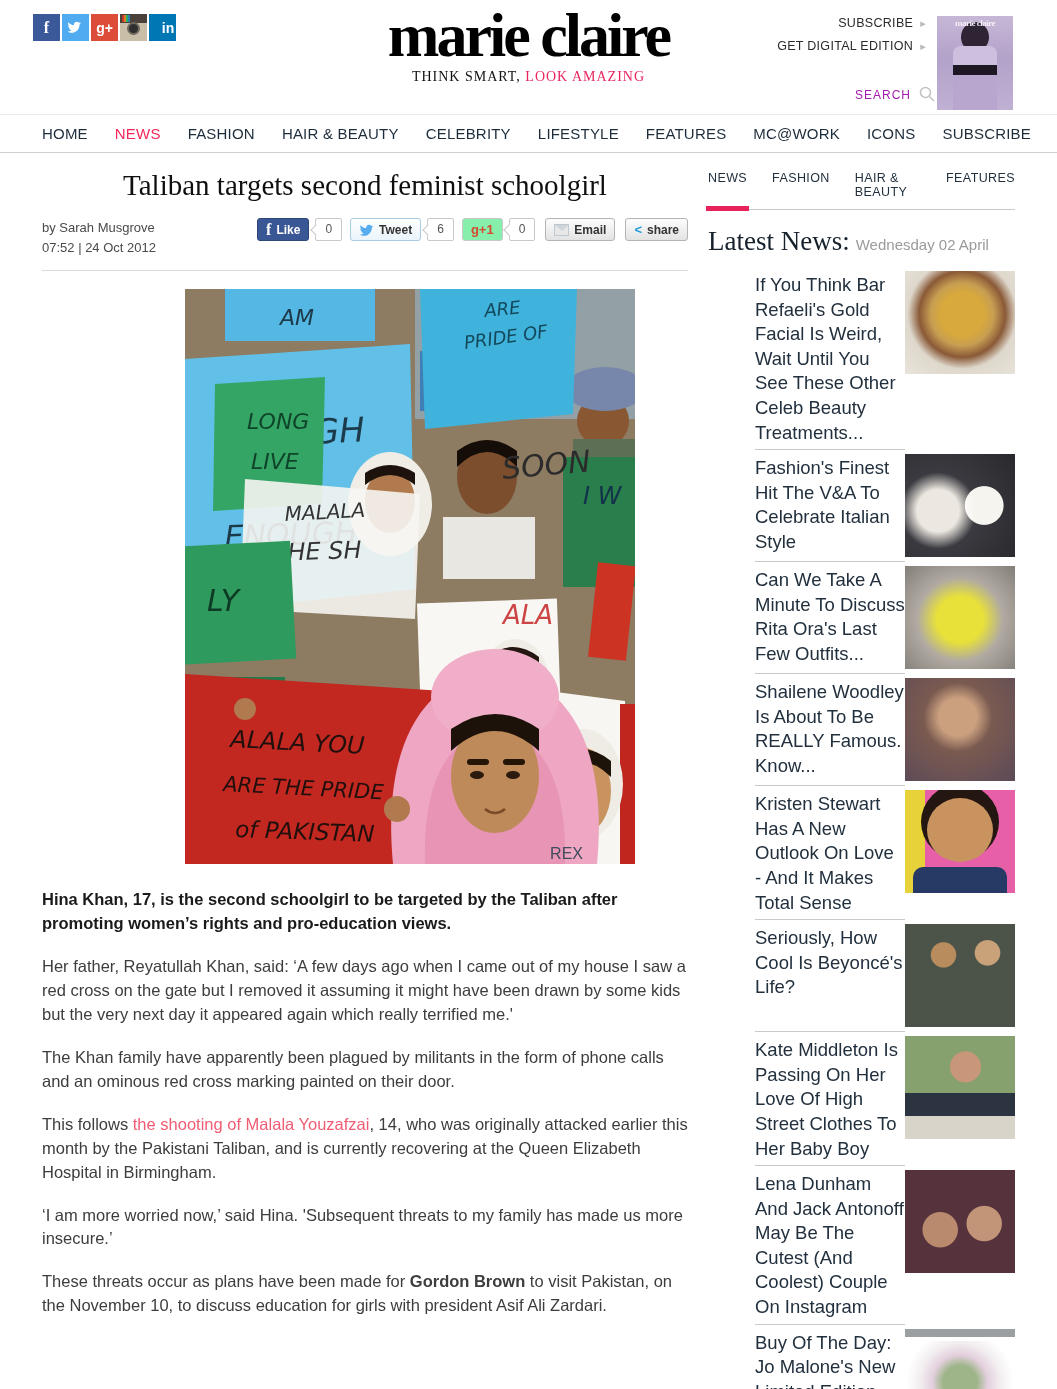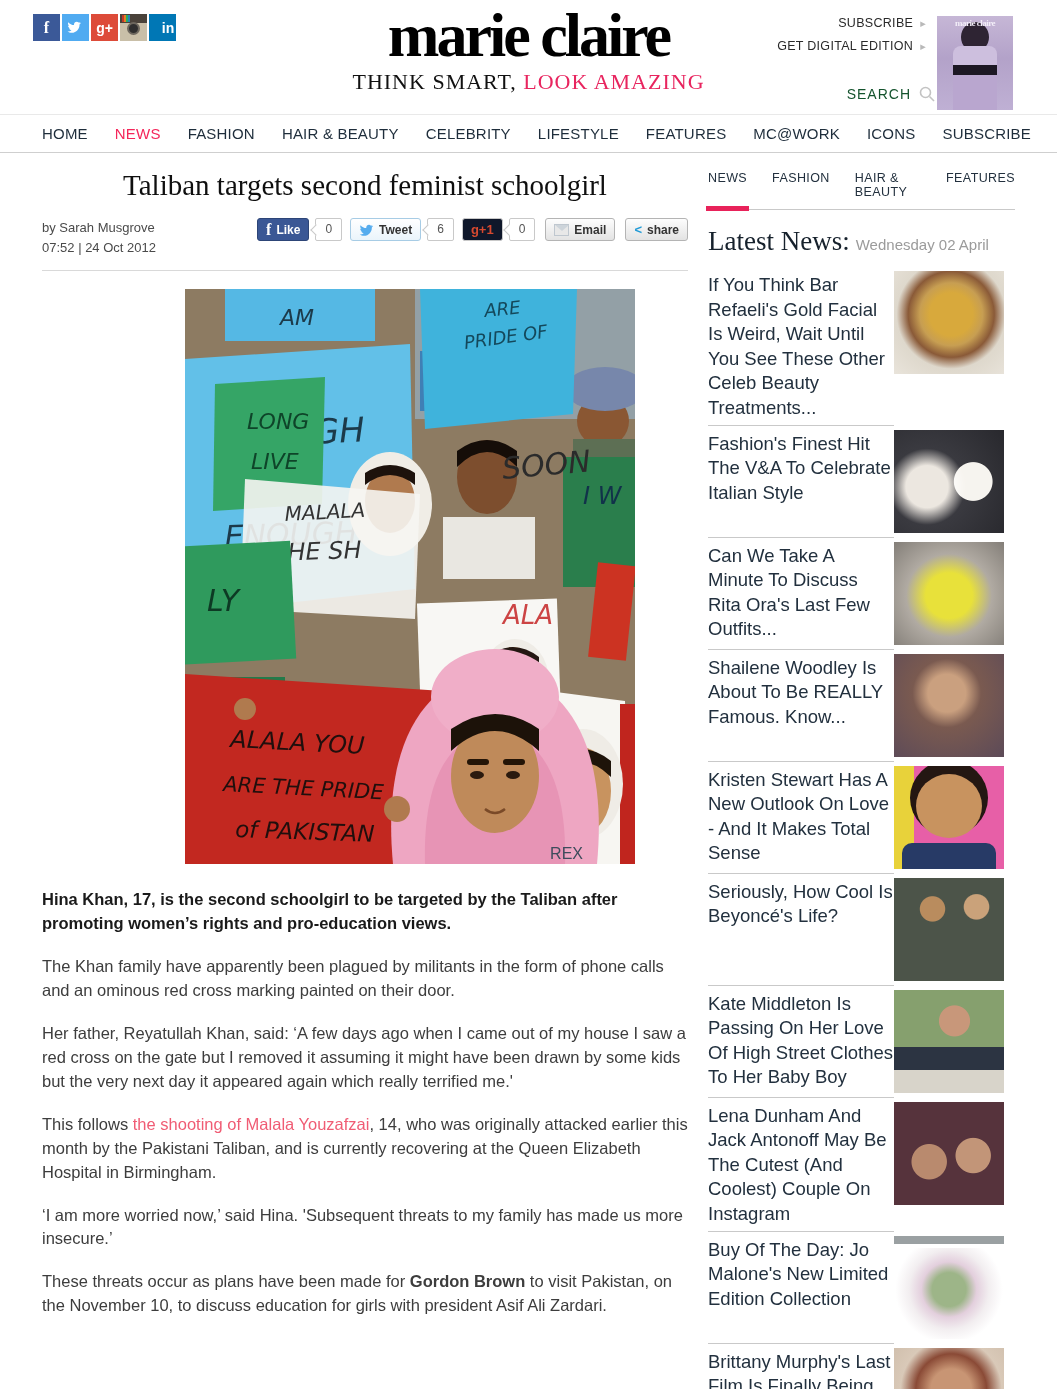--- a/index.html
+++ b/index.html
@@ -15,27 +15,27 @@
   .sic.tw { background:#50abf1; }
   .sic.gp { background:#dd4b39; font-size:14px; }
   .sic.ig { background:#c9bfa8; }
   .sic.ig .igtop{position:absolute;top:0;left:0;right:0;height:9px;background:#4a423a;}
   .sic.ig .igstripe{position:absolute;top:1px;left:2px;width:8px;height:7px;background:linear-gradient(90deg,#c0392b 0 25%,#e67e22 25% 50%,#27ae60 50% 75%,#2980b9 75%);}
   .sic.ig .iglens{position:absolute;top:8px;left:7px;width:13px;height:13px;border-radius:50%;background:#2f2f2f;border:2px solid #6d675e;}
   .sic.li { background:#0077b5; font-size:14px;padding-left:11px; }
   .logo-wrap { text-align:center; padding-top:4px; }
   .logo { font-family:"Liberation Serif", serif; font-weight:bold; font-size:62px; line-height:62px;
           letter-spacing:-3px; color:#000; cursor:pointer; display:inline-block; }
-  .tagline { text-align:center; font-family:"Liberation Serif", serif; font-size:22px; letter-spacing:1px; margin-top:3px; color:#111; }
+  .tagline { text-align:center; font-family:"Liberation Serif", serif; font-size:14px; letter-spacing:1px; margin-top:3px; color:#111; }
   .tagline .pink { color:#e8255f; }
   .top-links { position:absolute; right:131px; top:16px; text-align:right; font-size:12.5px; color:#2a2a2a; }
   .top-links .tl { display:block; margin-bottom:9px; cursor:pointer; letter-spacing:0.3px; }
   .top-links .tl::after { content:"▸"; color:#b9b9b9; margin-left:7px; font-size:11px; }
   .search-box { position:absolute; right:122px; top:86px; display:flex; align-items:flex-end; gap:8px;
-                color:#14532d; font-size:14px; letter-spacing:1px; cursor:text; }
+                color:#a21caf; font-size:12px; letter-spacing:1px; cursor:text; }
   .cover { position:absolute; right:44px; top:16px; width:76px; height:94px; cursor:pointer;
            background:linear-gradient(180deg,#c6b7d6 0%,#b3a2c9 45%,#bfb0d4 100%); overflow:hidden; }
   .cover .cv-logo { position:absolute; top:2px; left:2px; right:2px; font-family:"Liberation Serif",serif;
                     font-weight:bold; font-size:9px; color:#f3eef8; letter-spacing:-0.5px; text-align:center; }
   .cover .cv-head { position:absolute; top:6px; left:24px; width:28px; height:30px; border-radius:50%; background:#2e2433; }
   .cover .cv-body { position:absolute; top:30px; left:16px; width:44px; height:64px; border-radius:8px 8px 0 0;
                     background:linear-gradient(180deg,#cdbfde 0 30%, #1d1824 30% 45%, #b9a6cf 45%); }
 
   
   .nav { display:flex; align-items:center; gap:27px; height:38px; padding-left:42px;
@@ -55,21 +55,21 @@
              text-align:center; margin:16px 0 16px; }
   .meta-row { display:flex; justify-content:space-between; align-items:flex-start;
               padding-bottom:12px; border-bottom:1px solid #d9d9d9;gap:32px; }
   .byline { font-size:13px; color:#4a4a4a; line-height:1.55; }
   .share-row { display:flex; align-items:center; }
   .sbtn { height:23px; display:flex; align-items:center; gap:5px; padding:0 8px; border-radius:3px;
           font-size:12px; font-weight:bold; cursor:pointer; white-space:nowrap; }
   .sbtn.fb2 { background:#3a5795; color:#fff; border:1px solid #2d4577; }
   .sbtn.fb2 .fglyph { font-family:"Liberation Serif",serif; font-size:16px; }
   .sbtn.tw2 { background:linear-gradient(#ffffff,#eaf4fb); border:1px solid #a7cce5; color:#333; }
-  .sbtn.gp2 { background:#0f172a; border:1px solid #c9c9c9; color:#d6492f; font-size:13px; }
+  .sbtn.gp2 { background:#86efac; border:1px solid #c9c9c9; color:#d6492f; font-size:13px; }
   .sbtn.em2, .sbtn.sh2 { background:linear-gradient(#fdfdfd,#e3e3e3); border:1px solid #b4b4b4; color:#333; }
   .em-ico { width:15px; height:12px; background:#e8e8e8; border:1px solid #bfc7cf; position:relative; }
   .em-ico::before { content:""; position:absolute; left:0; top:0; border-left:7px solid transparent;
                     border-right:7px solid transparent; border-top:6px solid #cdd4da; }
   .sh-ico { color:#1f9ad6; font-weight:bold; font-size:13px; }
   .count { position:relative; background:#fff; border:1px solid #c9c9c9; border-radius:2px; height:23px;
            line-height:21px; padding:0 9px; font-size:12px; color:#555; margin:0 8px 0 6px; }
   .count::before { content:""; position:absolute; left:-4.5px; top:7px; width:7px; height:7px; background:#fff;
                    border-left:1px solid #c9c9c9; border-bottom:1px solid #c9c9c9; transform:rotate(45deg); }
   .count.last { margin-right:10px; }
@@ -83,21 +83,21 @@
   .intro { font-weight:bold; color:#1a1a1a; }
   .inline-link { color:#f05c74; text-decoration:none; cursor:pointer; }
 
   
   .tabs { display:flex; gap:25px; border-bottom:1px solid #c9c9c9; padding:14px 0 10px; margin-top:4px; font-size:12.5px; }
   .tab { position:relative; color:#22303e; letter-spacing:0.4px; cursor:pointer; }
   .tab.active::after { content:""; position:absolute; left:-2px; right:-2px; bottom:-12px; height:5px; background:#e8225a; }
   .latest-head { margin:16px 0 14px; }
   .latest-head .lh-serif { font-family:"Liberation Serif", serif; font-size:27px; color:#16212c; }
   .latest-head .lh-date { font-size:15px; color:#9b9b9b; margin-left:6px; }
-  .side-item { display:flex; margin-bottom:9px; min-height:103px; cursor:pointer; }
+  .side-item { display:flex; justify-content:space-between; margin-bottom:9px; min-height:103px; cursor:pointer;margin-left:47px; }
   .side-item .txt { width:186px; position:relative; font-size:18.5px; line-height:1.33; color:#22303e; padding-top:2px; }
   .side-item:not(.no-div) .txt::after { content:""; position:absolute; left:0; bottom:-5px; width:100%; height:1px; background:#c9c9c9; }
   .thumb { width:110px; height:103px; flex:none; }
   .t1 { background:radial-gradient(circle at 52% 42%, #d8a93c 0 26%, #c79e52 38%, #8a5a38 52%, #ded8cc 66%, #e9e4db 100%); }
   .t2 { background:radial-gradient(circle at 30% 55%, #ece7e0 0 22%, #3a3a40 40%, #28282d 100%),
                    radial-gradient(circle at 72% 50%, #f4f1ea 0 20%, transparent 21%); background-blend-mode:screen; }
   .t3 { background:radial-gradient(ellipse at 50% 52%, #e8e13a 0 30%, #b0aaa2 55%, #837e78 100%); }
   .t4 { background:radial-gradient(circle at 48% 38%, #caa07f 0 22%, #7a5a50 40%, #5c4a58 100%); }
   .t5 { background:linear-gradient(90deg, #e8d23a 0 18%, #e75fa7 18% 100%); position:relative; overflow:hidden; }
   .t5::before { content:""; position:absolute; left:22px; top:8px; width:66px; height:64px; border-radius:50%; background:#c8935f; box-shadow:0 -8px 0 6px #241712; }
@@ -304,22 +304,22 @@
           <path d="M300,520 q10,8 20,0" stroke="#7a4a28" stroke-width="2.5" fill="none"></path>
 
           <circle cx="212" cy="520" r="13" fill="#b07a4e"></circle>
           <circle cx="60" cy="420" r="11" fill="#b07a4e"></circle>
         </svg>
         <span class="credit">REX</span>
       </div>
 
       <div class="body-copy">
         <p class="intro">Hina Khan, 17, is the second schoolgirl to be targeted by the Taliban after promoting women’s rights and pro-education views.</p>
+        <p>Her father, Reyatullah Khan, said: ‘A few days ago when I came out of my house I saw a red cross on the gate but I removed it assuming it might have been drawn by some kids but the very next day it appeared again which really terrified me.'</p>
         <p>The Khan family have apparently been plagued by militants in the form of phone calls and an ominous red cross marking painted on their door.</p>
-        <p>Her father, Reyatullah Khan, said: ‘A few days ago when I came out of my house I saw a red cross on the gate but I removed it assuming it might have been drawn by some kids but the very next day it appeared again which really terrified me.'</p>
         <p><span>This follows </span><a class="inline-link">the shooting of Malala Youzafzai</a><span>, 14, who was originally attacked earlier this month by the Pakistani Taliban, and is currently recovering at the Queen Elizabeth Hospital in Birmingham.</span></p>
         <p>‘I am more worried now,’ said Hina. 'Subsequent threats to my family has made us more insecure.’</p>
         <p><span>These threats occur as plans have been made for </span><b>Gordon Brown</b><span> to visit Pakistan, on the November 10, to discuss education for girls with president Asif Ali Zardari.</span></p>
       </div>
 
     </div>
 
     <div class="sidebar">
       <div class="tabs">
         <span class="tab active">NEWS</span>

